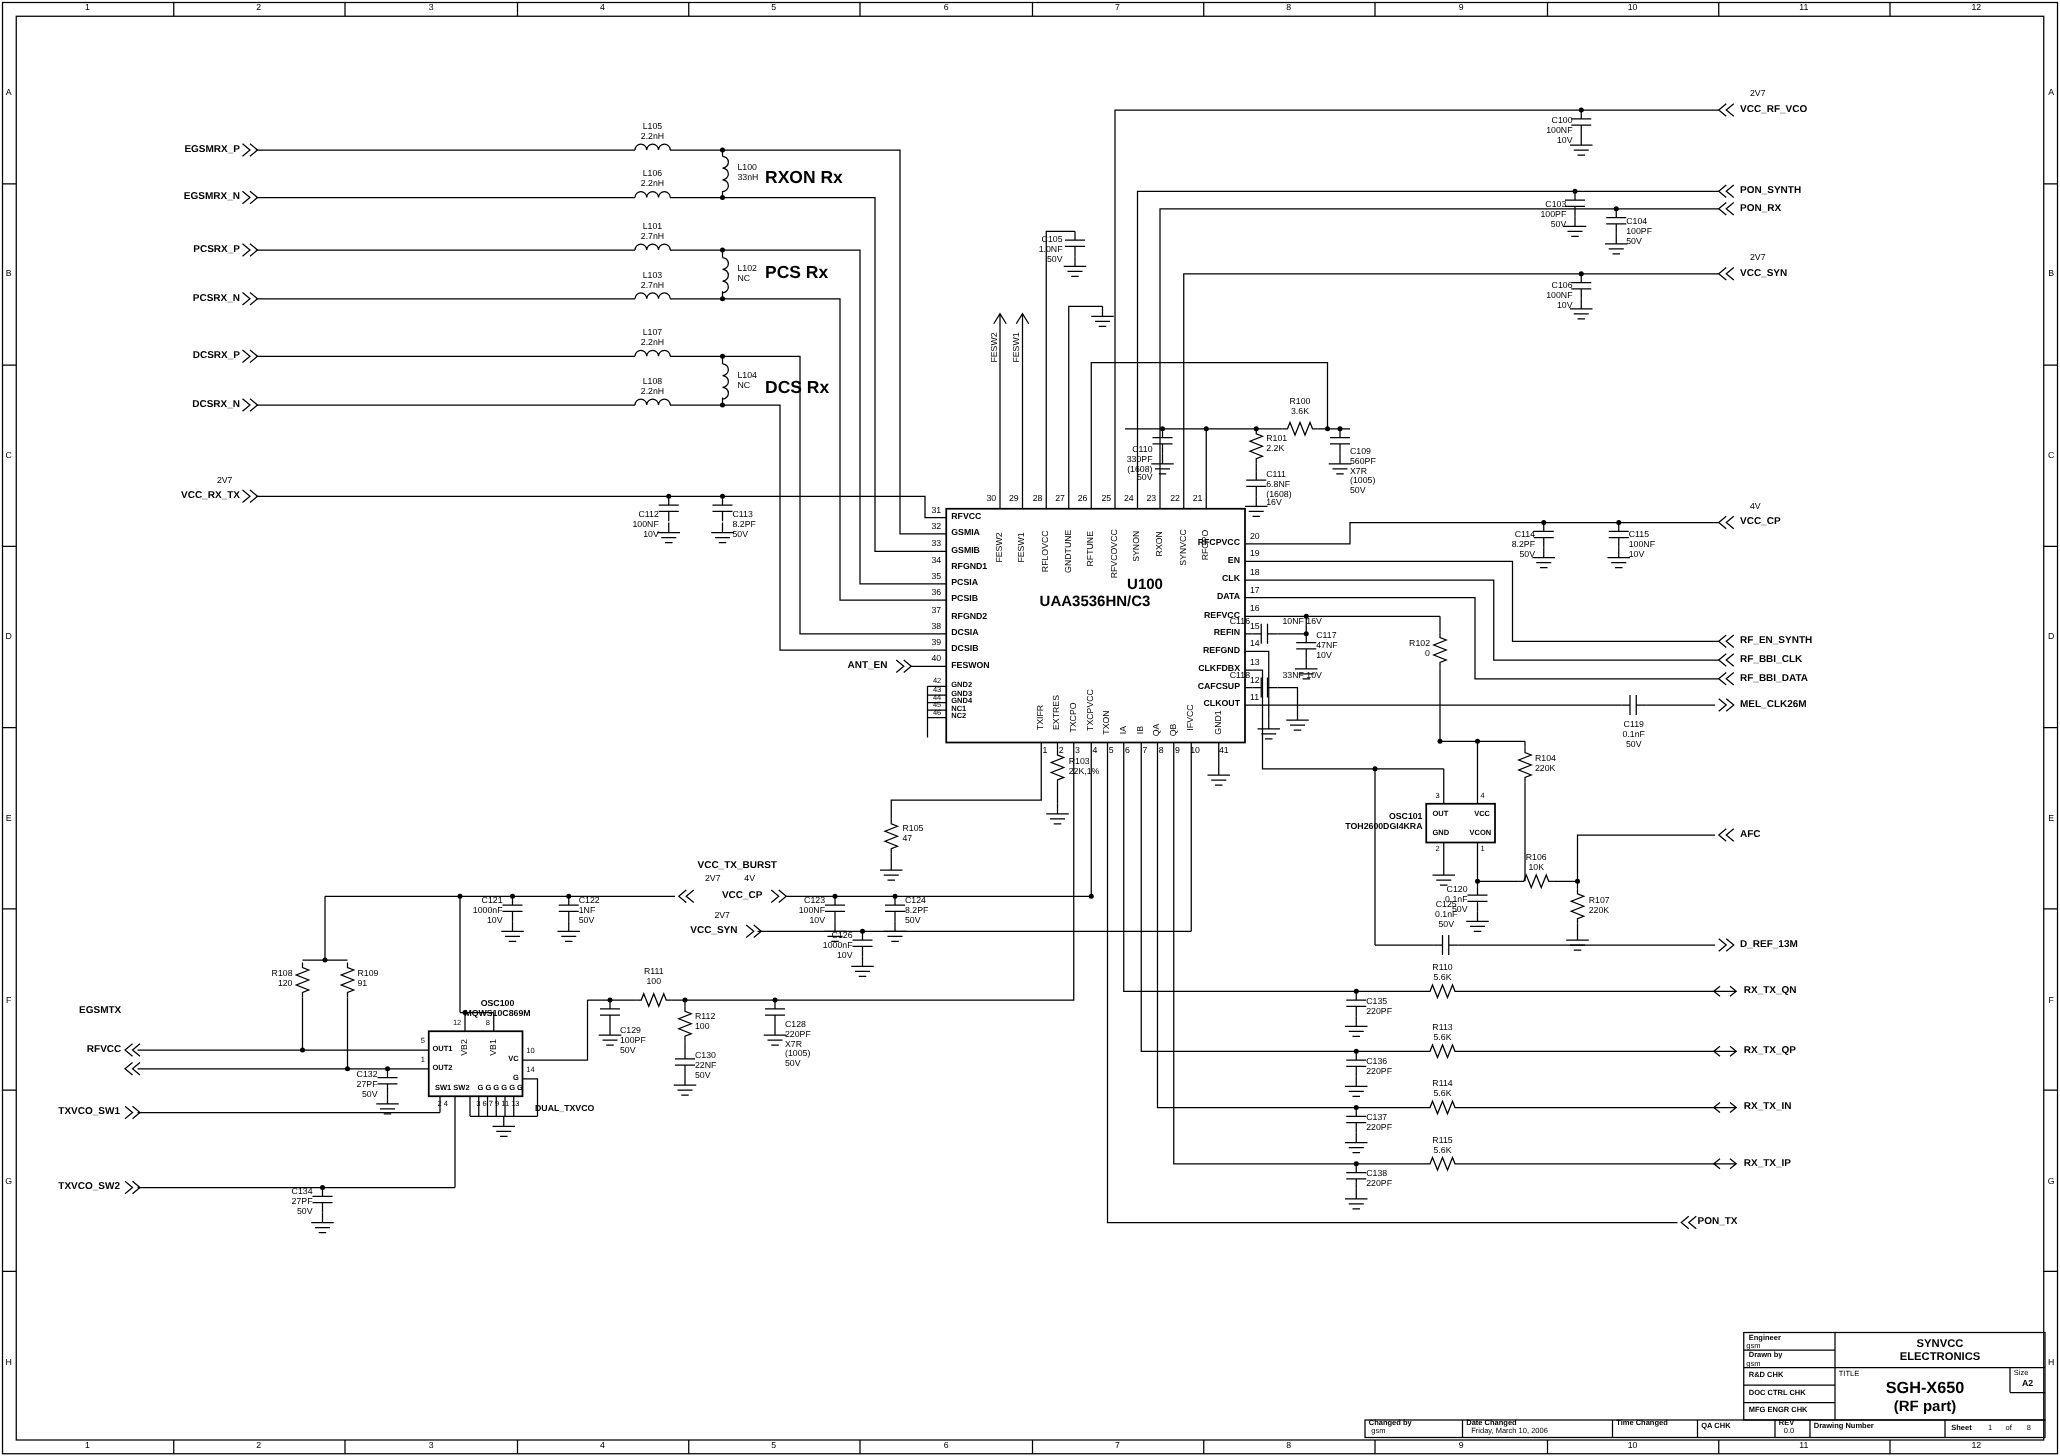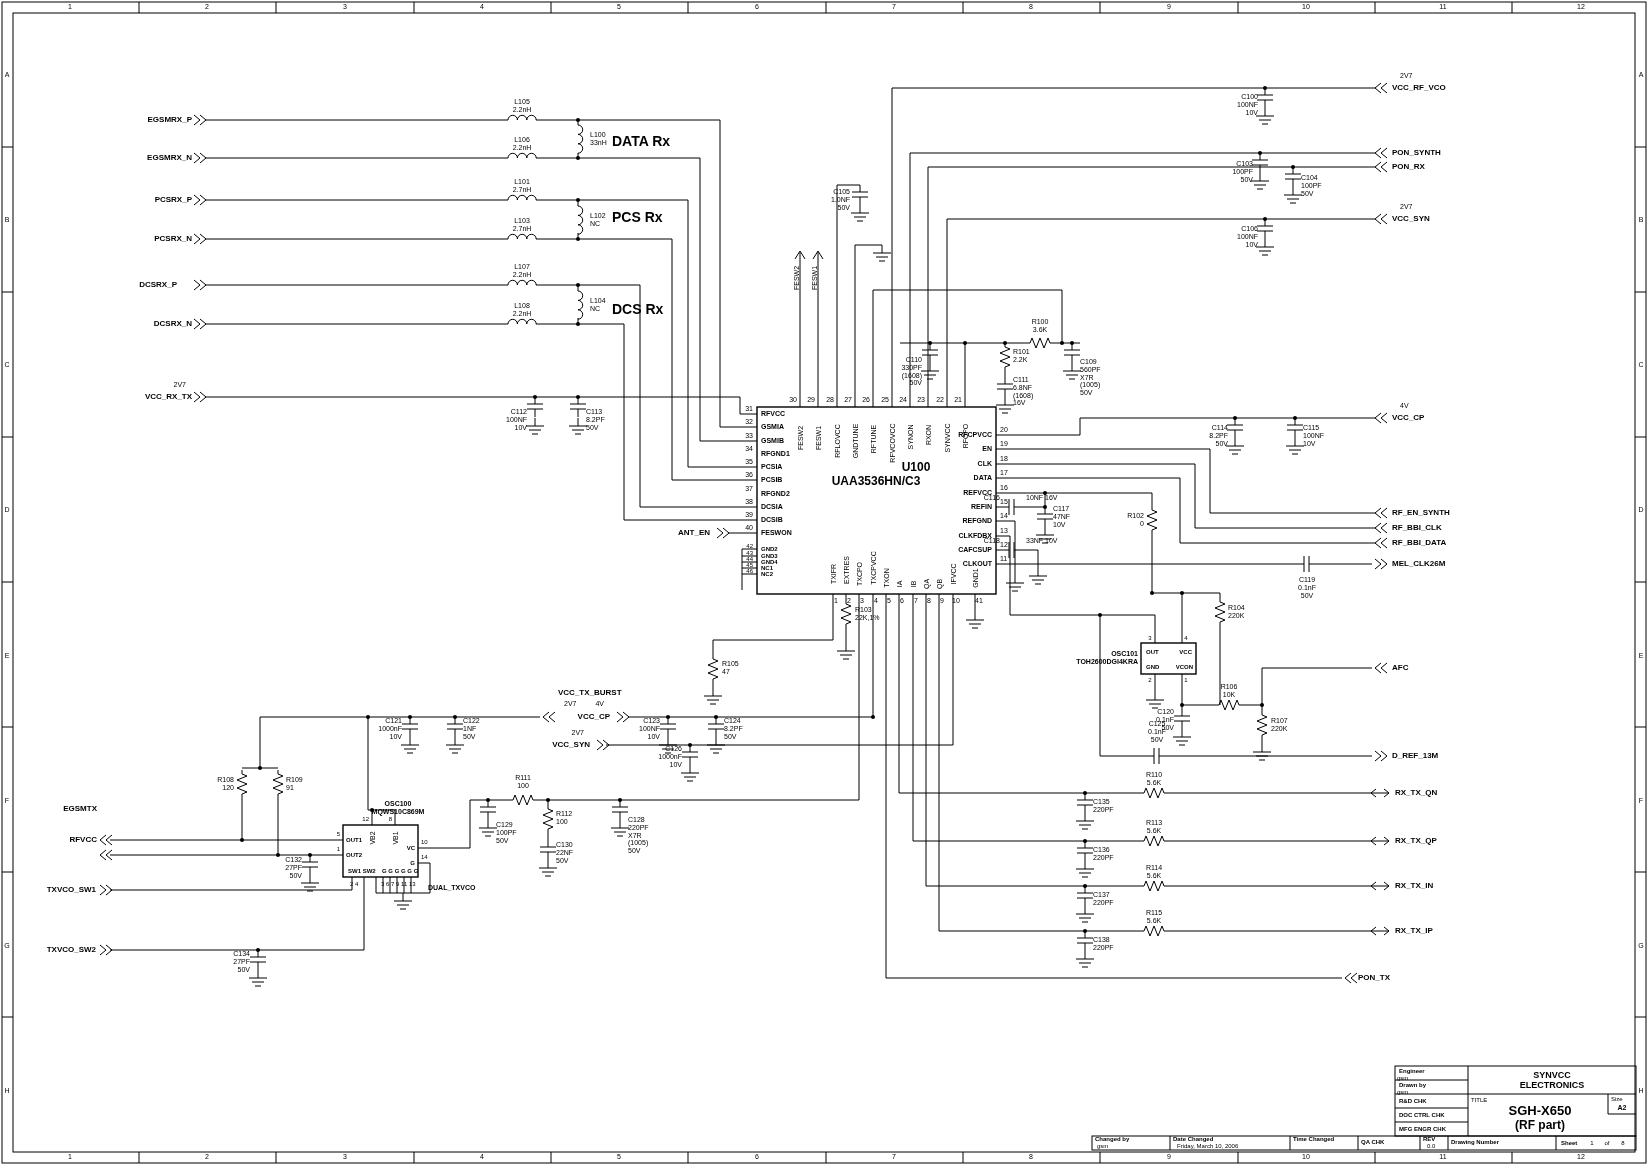--- a/index.html
+++ b/index.html
@@ -364,29 +364,29 @@
 <span class="L c f7" style="left:7px;top:1091px">H</span>
 <span class="L c f7" style="left:1641px;top:75px">A</span>
 <span class="L c f7" style="left:1641px;top:220px">B</span>
 <span class="L c f7" style="left:1641px;top:365px">C</span>
 <span class="L c f7" style="left:1641px;top:510px">D</span>
 <span class="L c f7" style="left:1641px;top:656px">E</span>
 <span class="L c f7" style="left:1641px;top:801px">F</span>
 <span class="L c f7" style="left:1641px;top:946px">G</span>
 <span class="L c f7" style="left:1641px;top:1091px">H</span>
 
-<span class="L l hd" style="left:612px;top:141px">DATA Rx</span>
+<span class="L l hd" style="left:612px;top:141px">RXON Rx</span>
 <span class="L l hd" style="left:612px;top:217px">PCS Rx</span>
 <span class="L l hd" style="left:612px;top:309px">DCS Rx</span>
 
 <span class="L r pb" style="left:192px;top:120px">EGSMRX_P</span>
 <span class="L r pb" style="left:192px;top:158px">EGSMRX_N</span>
 <span class="L r pb" style="left:192px;top:200px">PCSRX_P</span>
 <span class="L r pb" style="left:192px;top:239px">PCSRX_N</span>
-<span class="L r pb" style="left:177px;top:285px">DCSRX_P</span>
+<span class="L r pb" style="left:192px;top:285px">DCSRX_P</span>
 <span class="L r pb" style="left:192px;top:324px">DCSRX_N</span>
 <span class="L r pb" style="left:192px;top:397px">VCC_RX_TX</span>
 <span class="L r f7" style="left:186px;top:385px">2V7</span>
 <span class="L r pb" style="left:710px;top:533px">ANT_EN</span>
 <span class="L r pb" style="left:97px;top:840px">RFVCC</span>
 <span class="L r pb" style="left:97px;top:809px">EGSMTX</span>
 <span class="L r pb" style="left:96px;top:890px">TXVCO_SW1</span>
 <span class="L r pb" style="left:96px;top:950px">TXVCO_SW2</span>
 <span class="L l pb" style="left:558px;top:693px">VCC_TX_BURST</span>
 <span class="L l f7" style="left:564px;top:704px">2V7</span>

